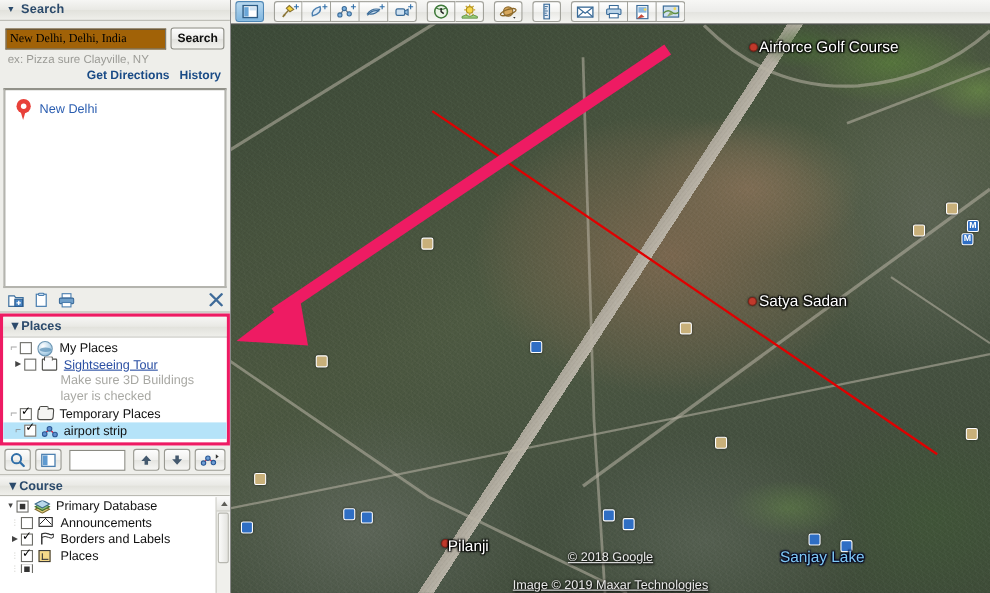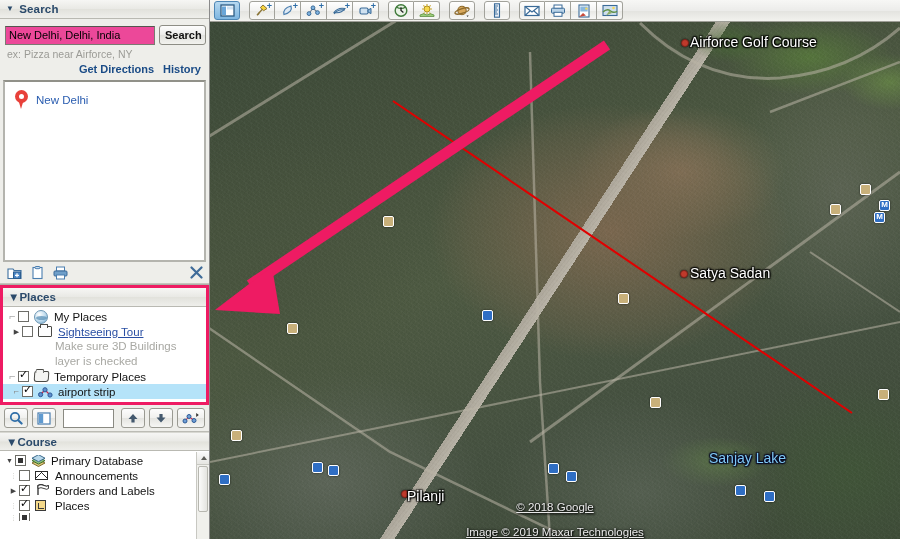--- a/index.html
+++ b/index.html
@@ -44,23 +44,23 @@
   #search-row {
     display: flex; align-items: center;
     padding: 6px 5px 1px 5px;
     gap: 4px;
   }
   #search-input {
     flex: 1; height: 19px;
     border: 1px solid #7a7a72;
     border-top-color: #55554f;
     font-size: 11px;
-    font-family: Liberation Sans, sans-serif;
+    font-family: Liberation Serif, serif;
     padding: 0 3px;
-    background: #ec4899;
+    background: #a16207;
     color: #000;
   }
   #search-btn {
     height: 20px; min-width: 47px;
     font-size: 11px; font-weight: bold;
     font-family: "Liberation Sans", sans-serif;
     border: 1px solid #8d8d85;
     border-radius: 3px;
     background: linear-gradient(to bottom, #fdfdfd 0%, #ececea 50%, #e1e1dd 51%, #f2f2ee 100%);
     color: #111; cursor: pointer;
@@ -323,20 +323,21 @@
 
   .map-label {
     position: absolute; color: #fff; font-size: 14px;
     font-family: "Liberation Sans", sans-serif;
     text-shadow: 1px 1px 1.4px #000, -1px 1px 1.4px #000, 1px -1px 1.4px #000, -1px -1px 1.4px #000;
     white-space: nowrap; pointer-events: none;
   }
   .map-label.water {
     color: #7ec8f5; font-size: 14px;
     text-shadow: 1px 1px 1.4px #002, -1px 1px 1.4px #002, 1px -1px 1.4px #002, -1px -1px 1.4px #002;
+    margin-top: 48px;
   }
   .map-dot {
     position:absolute; width:8px;height:8px;border-radius:50%;
     background:#c0392b; border:1px solid #7b241a;
     box-shadow: 0 0 2px rgba(0,0,0,.8);
   }
   .map-poi {
     position:absolute; width:11px;height:11px;border-radius:2px;
     background:#2f6ec4; border:1.5px solid #fff;
     box-shadow: 0 0 2px rgba(0,0,0,.7);
@@ -362,21 +363,21 @@
 
     <div id="search-section">
       <div class="panel-header">
         <span class="tri">▼</span>
         <span>Search</span>
       </div>
       <div id="search-row">
         <input id="search-input" type="text" value="New Delhi, Delhi, India" style="">
         <button id="search-btn">Search</button>
       </div>
-      <div id="search-hint">ex: Pizza near Airforce, NY</div>
+      <div id="search-hint">ex: Pizza sure Clayville, NY</div>
       <div id="search-links">
         <a>Get Directions</a><a>History</a>
       </div>
       <div id="results-box">
         <div class="result-item">
           <span class="pin">
               <i></i>
             </span>
           <span class="result-label">New Delhi</span>
         </div>

